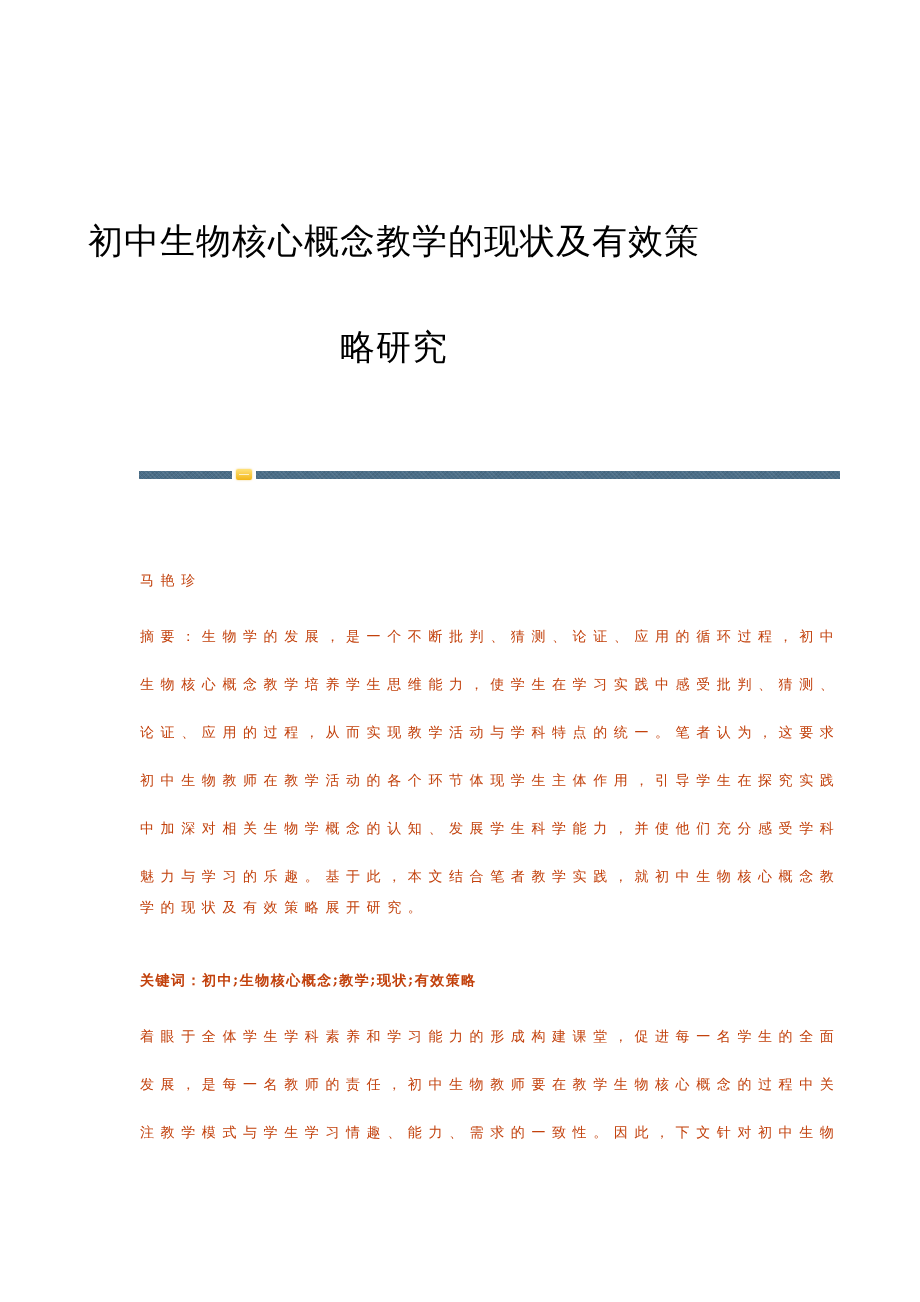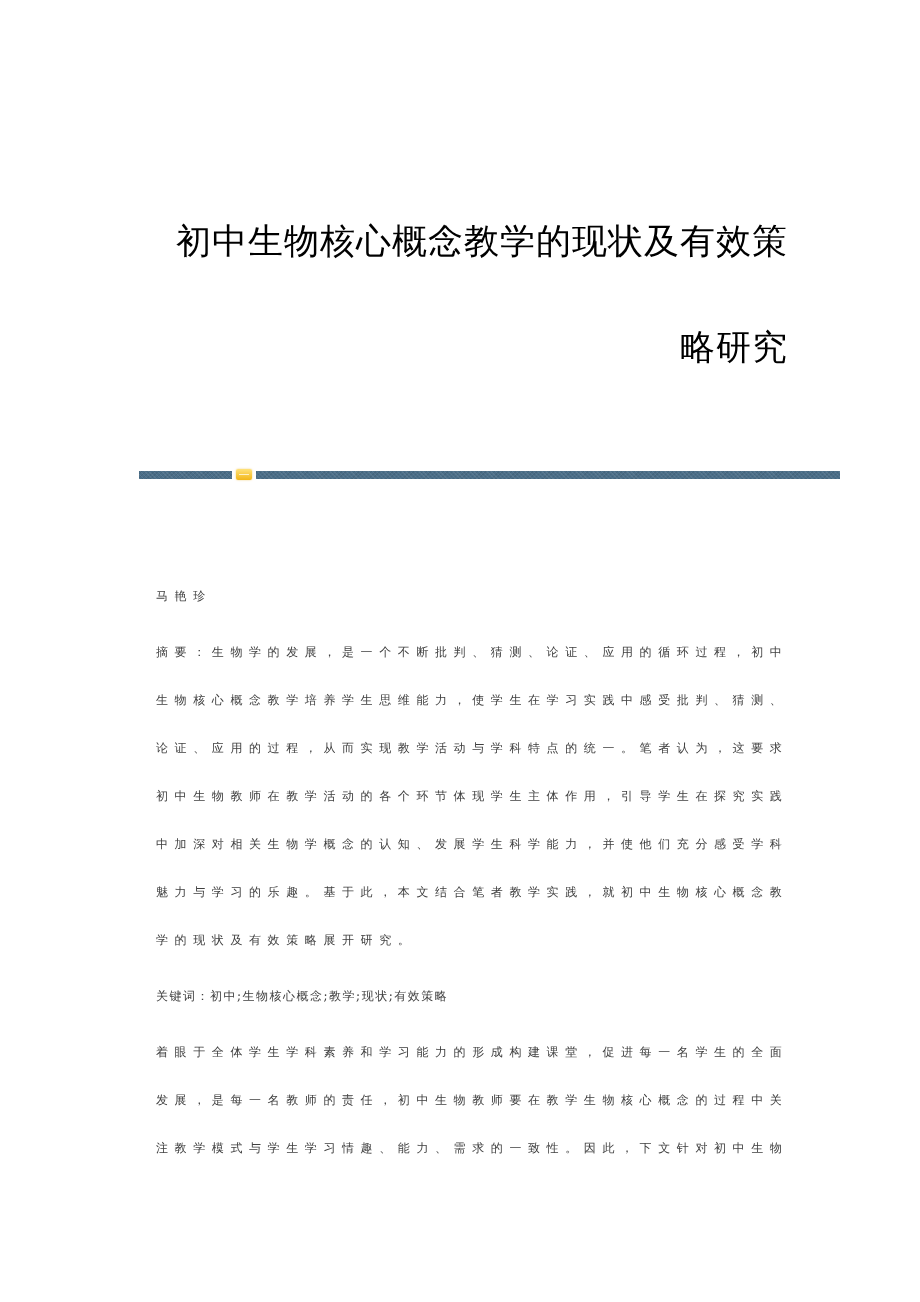--- a/index.html
+++ b/index.html
@@ -12,21 +12,21 @@
       height: 1302px;
       position: relative;
       overflow: hidden;
       font-family: "DejaVu Serif", "Liberation Serif", serif;
       color: #111111;
     }
     .title {
       position: absolute;
       left: 0;
       width: 788px;
-      text-align: right;
+      text-align: center;
       font-family: "DejaVu Sans", "Liberation Sans", sans-serif;
       font-size: 35px;
       font-weight: normal;
       letter-spacing: 1px;
       color: #000000;
       margin: 0;
       line-height: 40px;
     }
     .title.line1 { top: 221px; }
     .title.line2 { top: 327px; }
@@ -57,25 +57,25 @@
       position: absolute;
       left: 3px; right: 3px; top: 5px;
       height: 1px;
       background: rgba(255,255,255,0.7);
     }
 
     .body-text {
       position: absolute;
       left: 140px;
       width: 640px;
-      font-size: 12px;
+      font-size: 14px;
       line-height: 48px;
       letter-spacing: 6.6px;
-      color: #404040;
-      margin: 16px;
+      color: #c2410c;
+      margin: 0;
       white-space: nowrap;
     }
     .author { top: 556px; }
     .abstract-line { position: absolute; left: 0; }
   </style>
 </head>
 <body>
 
 <h1 class="title line1">初中生物核心概念教学的现状及有效策</h1>
 <h1 class="title line2">略研究</h1>
@@ -87,25 +87,25 @@
 <p class="body-text author">马艳珍</p>
 
 <div class="body-text" style="top:612px;">
   <div style="position:relative;">
     <div class="abstract-line" style="top:0px;">摘要：生物学的发展，是一个不断批判、猜测、论证、应用的循环过程，初中</div>
     <div class="abstract-line" style="top:48px;">生物核心概念教学培养学生思维能力，使学生在学习实践中感受批判、猜测、</div>
     <div class="abstract-line" style="top:96px;">论证、应用的过程，从而实现教学活动与学科特点的统一。笔者认为，这要求</div>
     <div class="abstract-line" style="top:144px;">初中生物教师在教学活动的各个环节体现学生主体作用，引导学生在探究实践</div>
     <div class="abstract-line" style="top:192px;">中加深对相关生物学概念的认知、发展学生科学能力，并使他们充分感受学科</div>
     <div class="abstract-line" style="top:240px;">魅力与学习的乐趣。基于此，本文结合笔者教学实践，就初中生物核心概念教</div>
-    <div class="abstract-line" style="top:288px;">学的现状及有效策略展开研究。</div>
+    <div class="abstract-line" style="top:272px;font-family:Liberation Serif, serif;">学的现状及有效策略展开研究。</div>
   </div>
 </div>
 
-<p class="body-text" style="top:956px; letter-spacing:1.5px;">关键词：初中;生物核心概念;教学;现状;有效策略</p>
+<p class="body-text" style="top:956px; letter-spacing:1.5px;font-weight:bold;">关键词：初中;生物核心概念;教学;现状;有效策略</p>
 
 <div class="body-text" style="top:1012px;">
   <div style="position:relative;">
     <div class="abstract-line" style="top:0px;">着眼于全体学生学科素养和学习能力的形成构建课堂，促进每一名学生的全面</div>
     <div class="abstract-line" style="top:48px;">发展，是每一名教师的责任，初中生物教师要在教学生物核心概念的过程中关</div>
     <div class="abstract-line" style="top:96px;">注教学模式与学生学习情趣、能力、需求的一致性。因此，下文针对初中生物</div>
   </div>
 </div>
 
 </body></html>

